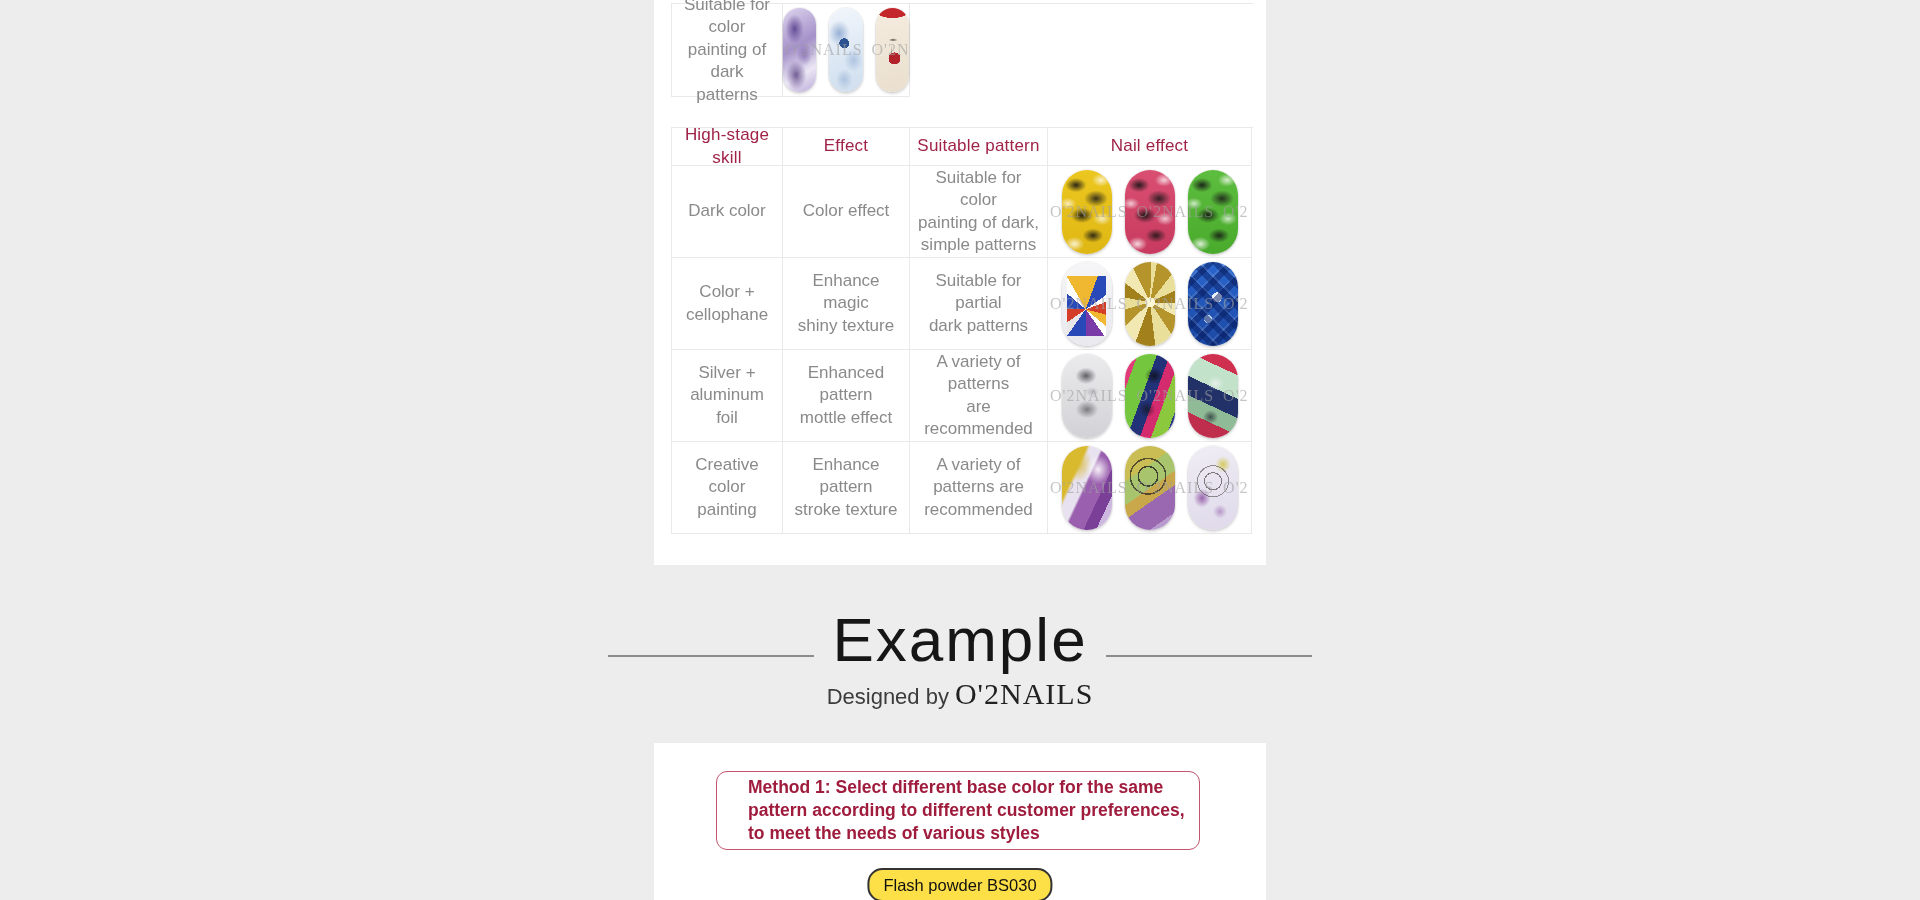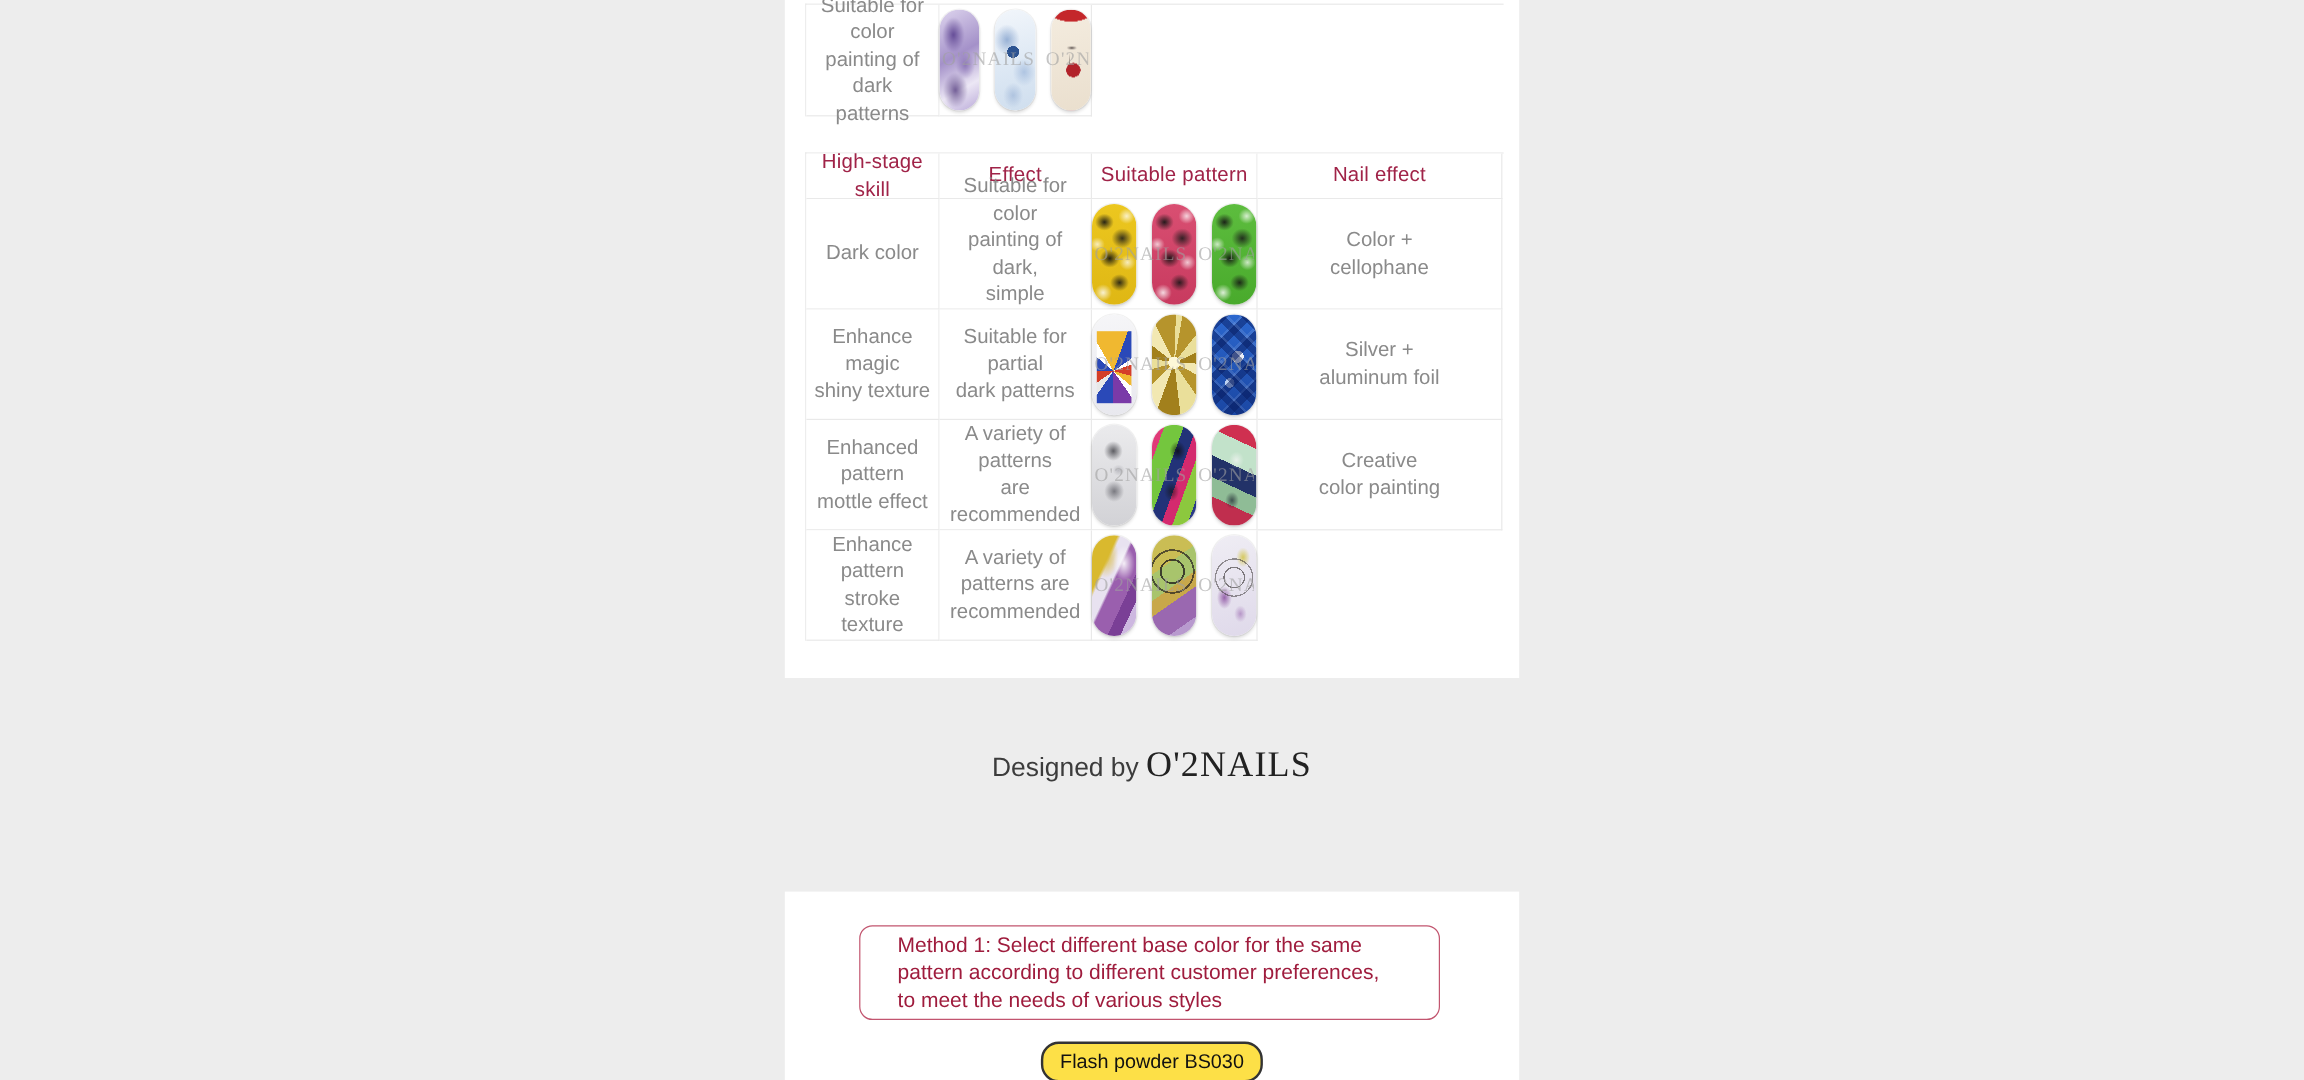--- a/index.html
+++ b/index.html
@@ -40,21 +40,21 @@
         color:var(--title_text);font-family:"Liberation Sans","DejaVu Sans",sans-serif}
   .hline{width:206px;height:2px;background:var(--divider);margin-bottom:11px}
   .byline{margin-top:9px;font-size:22px;color:var(--byline_text)}
   .brand{font-family:"Liberation Serif","DejaVu Serif",serif;font-size:30px;
         letter-spacing:1px;color:var(--brand_text);margin-left:6px}
 
   .method-box{position:absolute;left:62px;top:28px;width:484px;height:79px;
         border:1px solid var(--method_border);border-radius:11px;background:#fff;
         display:flex;align-items:center}
   .method-text{padding-left:31px;color:var(--method_text);font-size:17.5px;line-height:1.32;
-        white-space:pre-line;font-weight:400;text-align:left}
+        white-space:pre-line;font-weight:700;text-align:left}
 
   .pill{position:absolute;left:50%;transform:translateX(-50%);top:125px;height:34px;
         border:2px solid var(--pill_border);border-radius:15px;background:#fde047;
         display:flex;align-items:center;padding:0 14px;font-size:16.5px;color:var(--pill_text);
         white-space:nowrap}
 </style>
 </head>
 <body>
 
 <div class="page">
@@ -73,20 +73,21 @@
       </div>
     </div>
 
     <div class="tbl tbl-main">
       <div class="cell hcell">High-stage skill</div>
       <div class="cell hcell">Effect</div>
       <div class="cell hcell">Suitable pattern</div>
       <div class="cell hcell">Nail effect</div>
 
       <div class="cell">Dark color</div>
+      <div class="cell">Color effect</div>
       <div class="cell">Suitable for color
 painting of dark,
 simple patterns</div>
       <div class="cell c-nails">
         <div class="nail" style="background: radial-gradient(30% 12% at 28% 18%, rgba(20, 20, 20, 0.9), transparent 70%), radial-gradient(34% 14% at 68% 34%, rgba(25, 25, 25, 0.85), transparent 70%), radial-gradient(32% 13% at 40% 54%, rgba(15, 15, 15, 0.9), transparent 70%), radial-gradient(30% 12% at 62% 78%, rgba(20, 20, 20, 0.85), transparent 70%), radial-gradient(28% 12% at 25% 88%, rgba(255, 255, 255, 0.8), transparent 70%), radial-gradient(26% 11% at 78% 12%, rgba(255, 255, 255, 0.75), transparent 70%), radial-gradient(24% 10% at 12% 40%, rgba(255, 255, 255, 0.7), transparent 70%), radial-gradient(26% 11% at 80% 58%, rgba(255, 255, 255, 0.7), transparent 70%), linear-gradient(rgb(236, 199, 31), rgb(223, 183, 20));"></div>
         <div class="nail" style="background: radial-gradient(30% 12% at 28% 18%, rgba(20, 20, 20, 0.9), transparent 70%), radial-gradient(34% 14% at 68% 34%, rgba(25, 25, 25, 0.85), transparent 70%), radial-gradient(32% 13% at 40% 54%, rgba(15, 15, 15, 0.9), transparent 70%), radial-gradient(30% 12% at 62% 78%, rgba(20, 20, 20, 0.85), transparent 70%), radial-gradient(28% 12% at 25% 88%, rgba(255, 255, 255, 0.8), transparent 70%), radial-gradient(26% 11% at 78% 12%, rgba(255, 255, 255, 0.75), transparent 70%), radial-gradient(24% 10% at 12% 40%, rgba(255, 255, 255, 0.7), transparent 70%), radial-gradient(26% 11% at 80% 58%, rgba(255, 255, 255, 0.7), transparent 70%), linear-gradient(rgb(217, 79, 114), rgb(200, 58, 95));"></div>
         <div class="nail" style="background: radial-gradient(30% 12% at 28% 18%, rgba(20, 20, 20, 0.9), transparent 70%), radial-gradient(34% 14% at 68% 34%, rgba(25, 25, 25, 0.85), transparent 70%), radial-gradient(32% 13% at 40% 54%, rgba(15, 15, 15, 0.9), transparent 70%), radial-gradient(30% 12% at 62% 78%, rgba(20, 20, 20, 0.85), transparent 70%), radial-gradient(28% 12% at 25% 88%, rgba(255, 255, 255, 0.8), transparent 70%), radial-gradient(26% 11% at 78% 12%, rgba(255, 255, 255, 0.75), transparent 70%), radial-gradient(24% 10% at 12% 40%, rgba(255, 255, 255, 0.7), transparent 70%), radial-gradient(26% 11% at 80% 58%, rgba(255, 255, 255, 0.7), transparent 70%), linear-gradient(rgb(93, 189, 62), rgb(73, 170, 44));"></div>
         <div class="watermark">O'2NAILS O'2NAILS O'2NAILS</div>
       </div>
 
@@ -128,20 +129,25 @@
       <div class="cell c-nails">
         <div class="nail" style="background: radial-gradient(35% 25% at 72% 28%, rgba(255, 255, 255, 0.9), transparent 70%), radial-gradient(40% 30% at 30% 20%, rgba(217, 185, 46, 0.95), transparent 75%), linear-gradient(115deg, rgb(217, 185, 46) 0px, rgb(217, 185, 46) 28%, rgb(232, 226, 240) 32%, rgb(232, 226, 240) 45%, rgb(154, 95, 174) 48%, rgb(154, 95, 174) 68%, rgb(122, 63, 150) 68%, rgb(122, 63, 150) 82%, rgb(205, 184, 224) 82%);"></div>
         <div class="nail" style="background: radial-gradient(circle at 46% 36%, transparent 0px, transparent 9px, rgba(35, 30, 30, 0.8) 9px, rgba(35, 30, 30, 0.8) 10.5px, transparent 10.5px, transparent 17px, rgba(35, 30, 30, 0.7) 17px, rgba(35, 30, 30, 0.7) 18.5px, transparent 18.5px), linear-gradient(145deg, rgb(202, 189, 84) 0px, rgb(202, 189, 84) 30%, rgb(168, 196, 108) 30%, rgb(168, 196, 108) 50%, rgb(200, 168, 74) 50%, rgb(200, 168, 74) 62%, rgb(154, 104, 176) 62%, rgb(154, 104, 176) 85%, rgb(184, 154, 206) 85%);"></div>
         <div class="nail" style="background: radial-gradient(circle at 50% 42%, transparent 0px, transparent 8px, rgba(50, 45, 45, 0.6) 8px, rgba(50, 45, 45, 0.6) 9px, transparent 9px, transparent 15px, rgba(50, 45, 45, 0.5) 15px, rgba(50, 45, 45, 0.5) 16px, transparent 16px), radial-gradient(24% 16% at 28% 62%, rgba(138, 79, 160, 0.85), transparent 70%), radial-gradient(22% 14% at 70% 22%, rgba(210, 196, 70, 0.85), transparent 70%), radial-gradient(20% 12% at 64% 78%, rgba(154, 104, 176, 0.6), transparent 70%), linear-gradient(165deg, rgb(239, 237, 244), rgb(223, 217, 234));"></div>
         <div class="watermark">O'2NAILS O'2NAILS O'2NAILS</div>
       </div>
     </div>
   </section>
 
   <section class="example">
+    <div class="example-row">
+      <div class="hline"></div>
+      <h1 class="example-title">Example</h1>
+      <div class="hline"></div>
+    </div>
     <div class="byline">
       <span>Designed by</span><span class="brand">O'2NAILS</span>
     </div>
   </section>
 
   <section class="panel panel-bottom">
     <div class="method-box">
       <p class="method-text">Method 1: Select different base color for the same
 pattern according to different customer preferences,
 to meet the needs of various styles</p>

